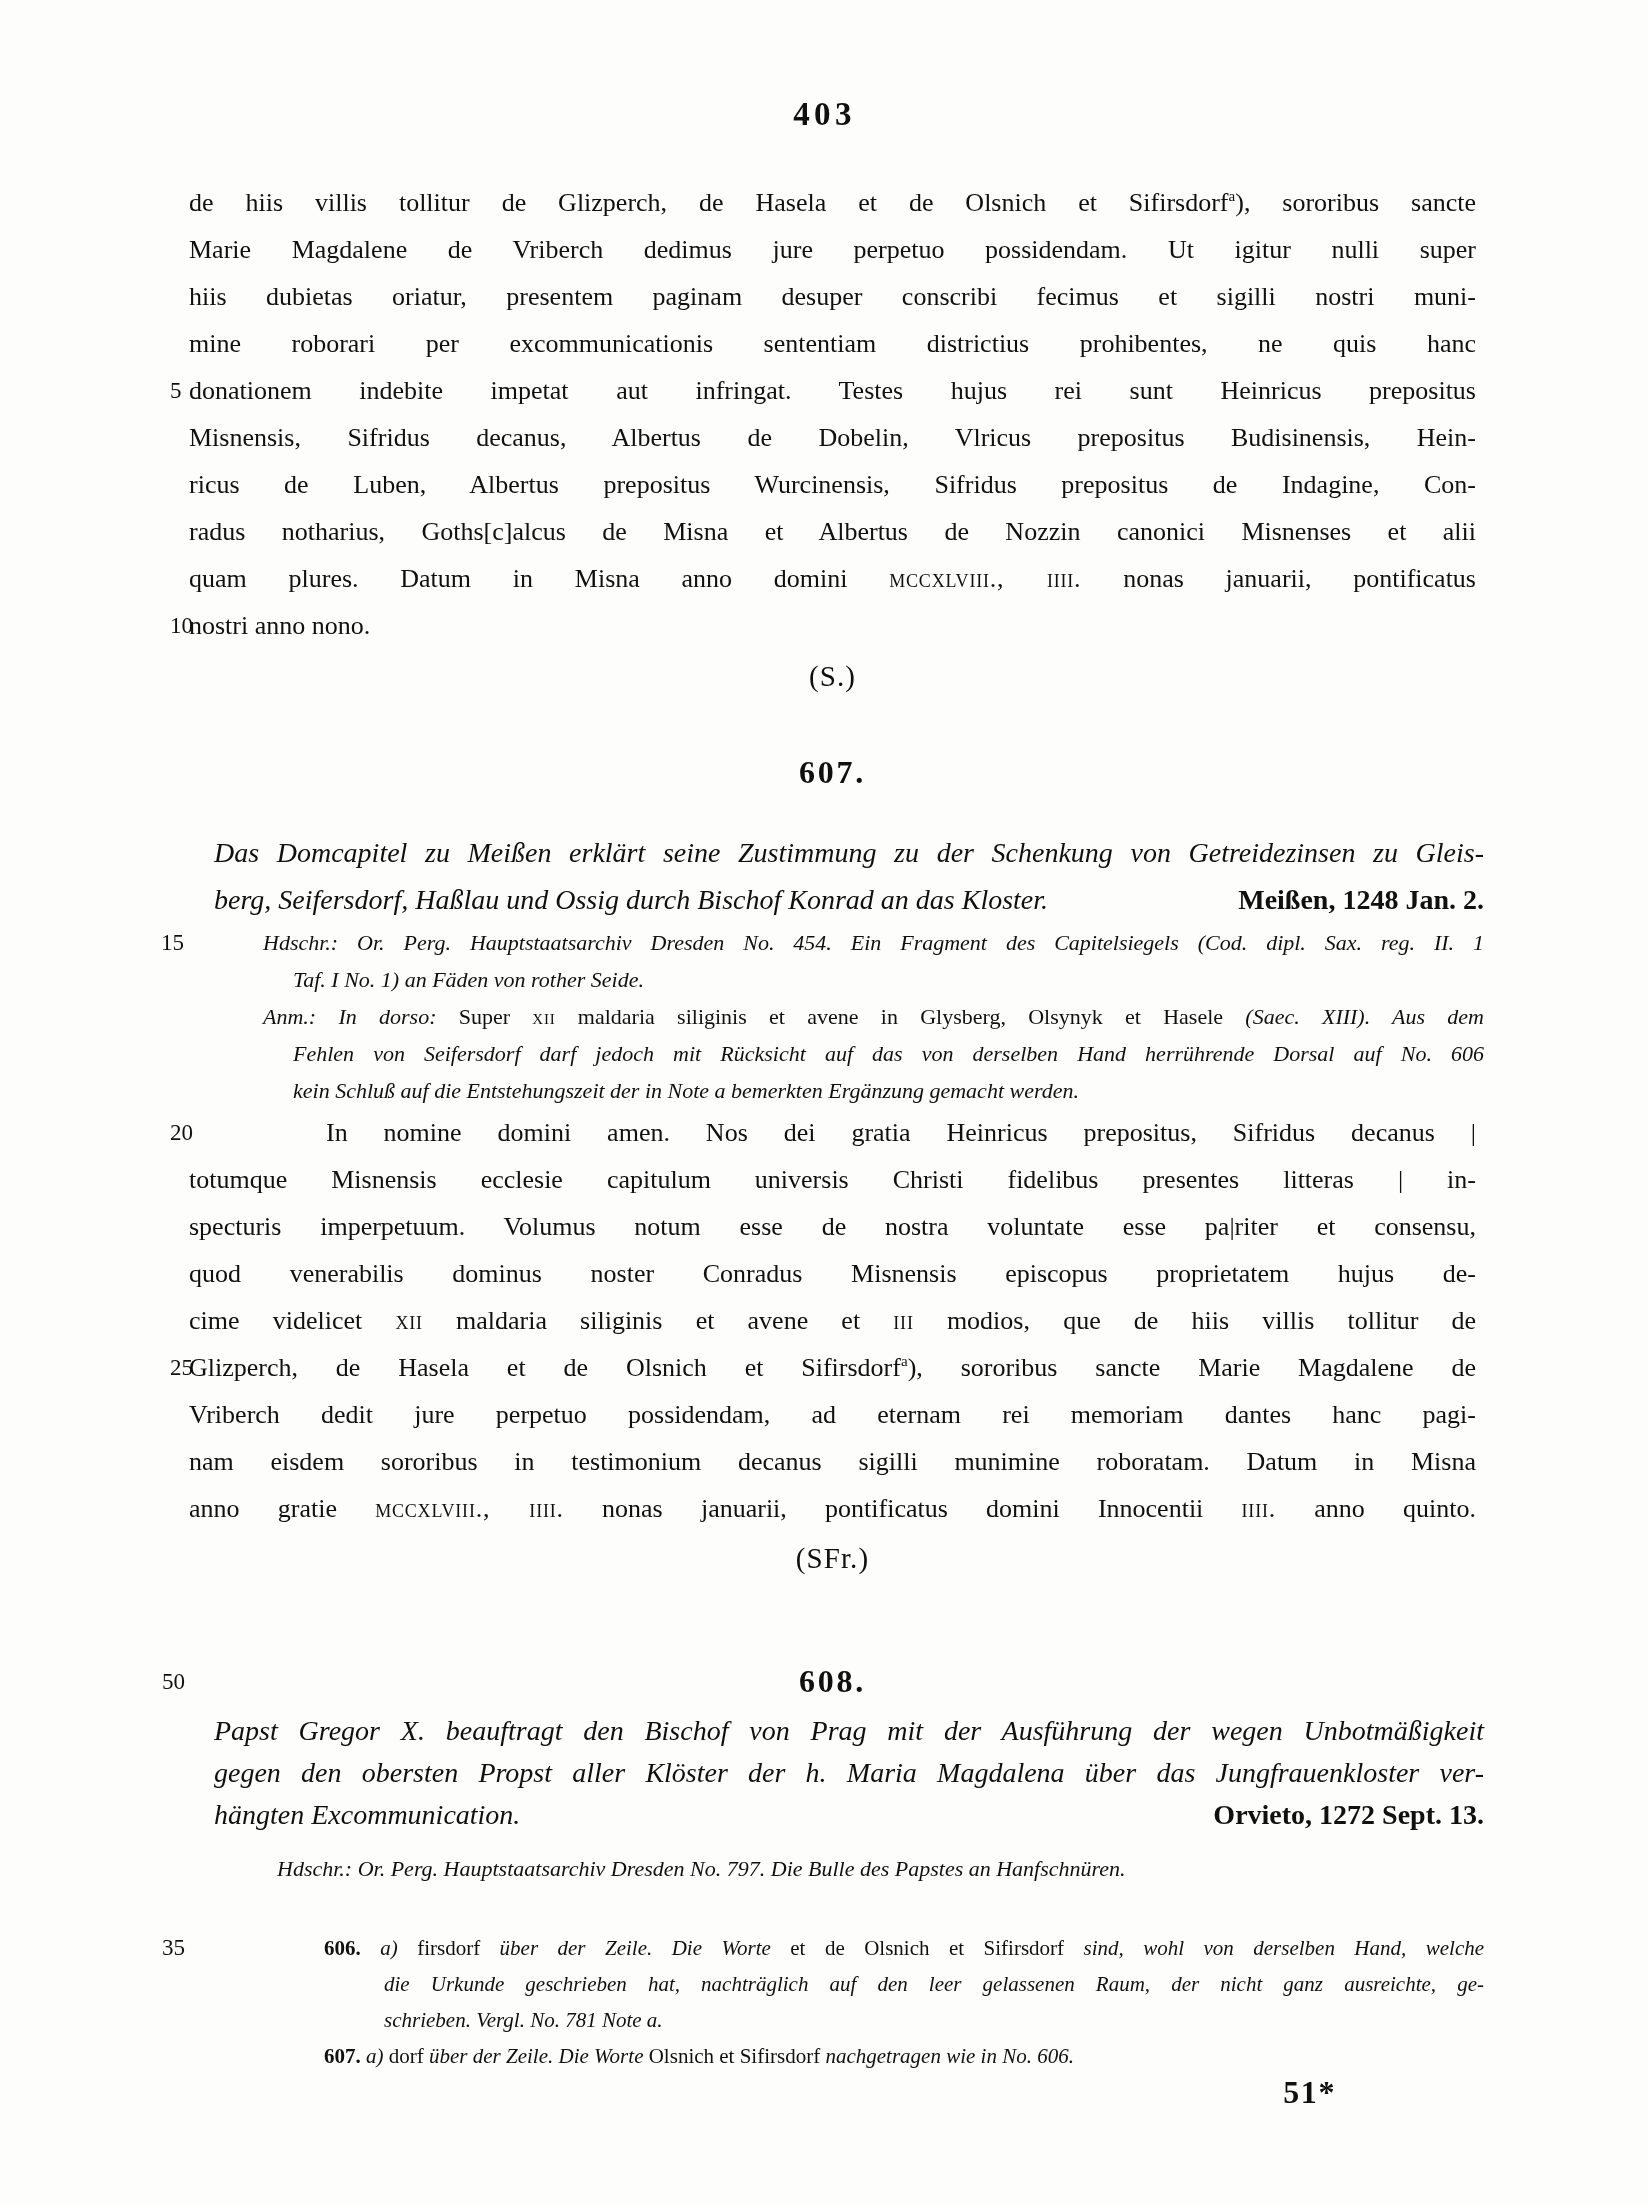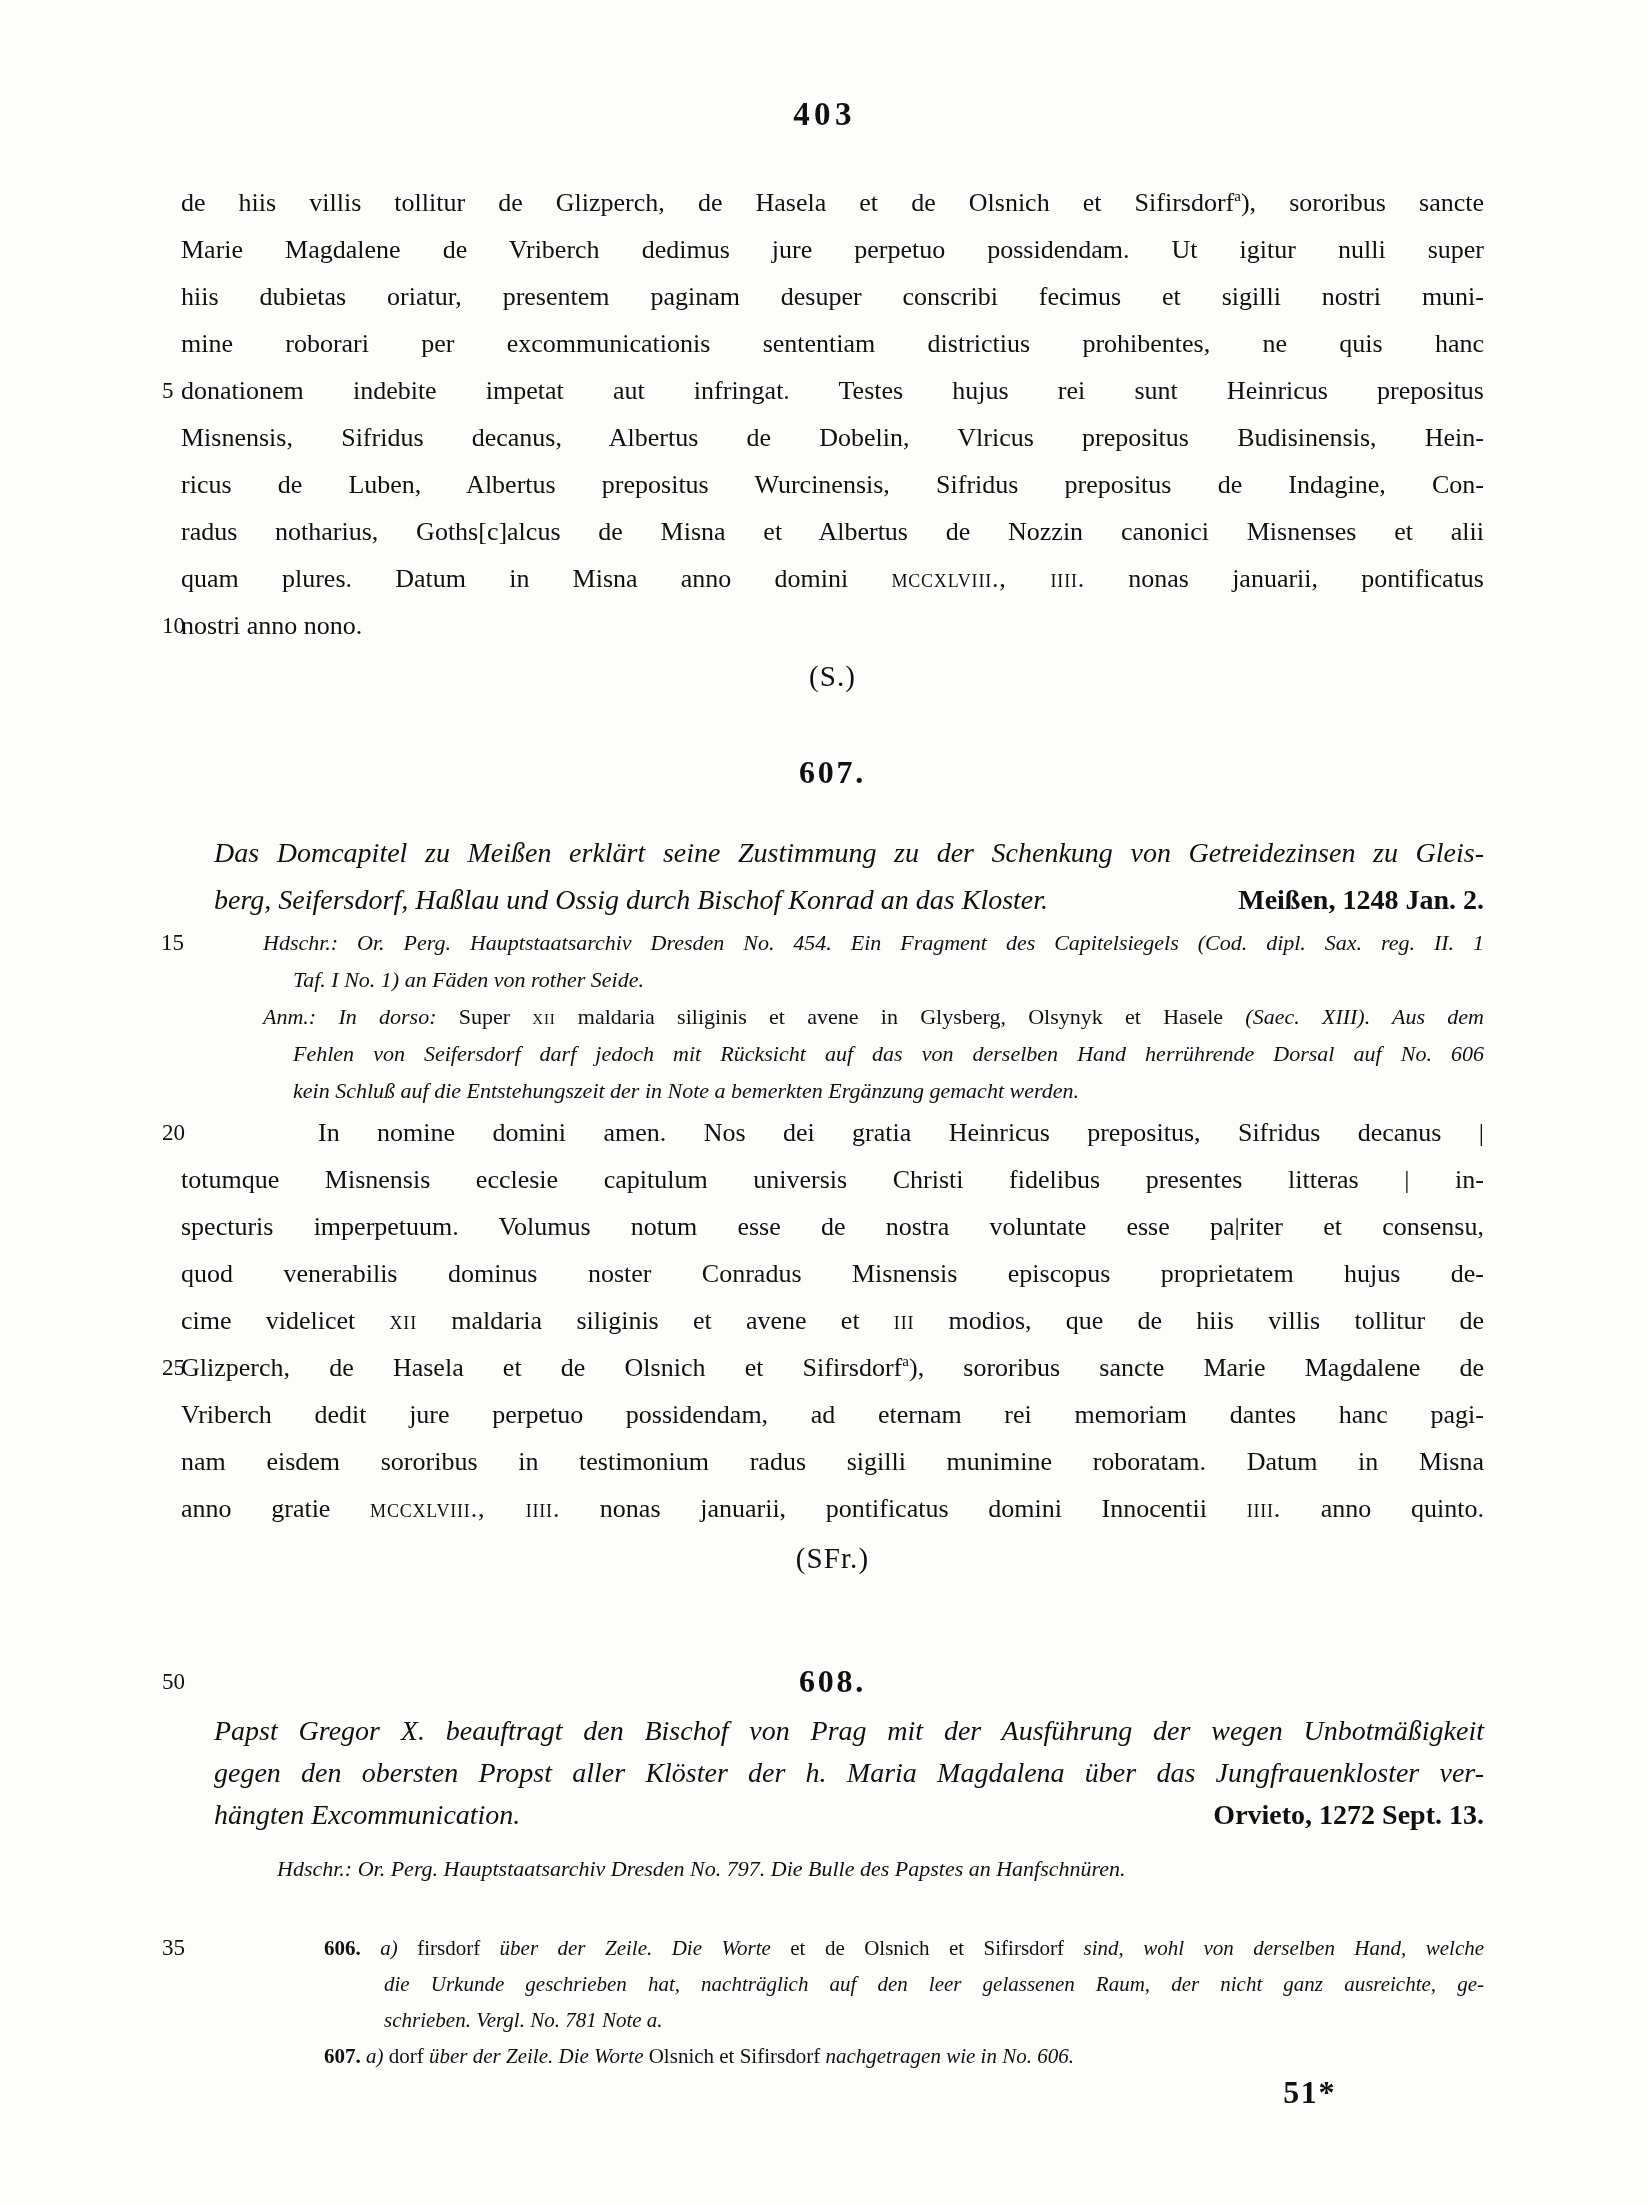--- a/index.html
+++ b/index.html
@@ -7,21 +7,21 @@
     width:1649px;height:2205px;
     background:#fdfdfc;color:#101010;
     font-family:"Liberation Serif","DejaVu Serif",serif;
     position:relative;overflow:hidden;
   }
   .pagenum{
     position:absolute;top:98px;left:0;width:100%;
     text-align:center;font-size:33px;font-weight:700;letter-spacing:4.4px;line-height:1;
   }
   .content{position:absolute;left:181px;top:0;width:1303px;}
-  section{margin:0;padding:0;}
+  section{margin:8px;padding:0;}
   p{margin:0;padding:0;}
   .line{
     position:relative;
     font-size:26px;line-height:47px;
     text-align:justify;text-align-last:justify;
   }
   .nj{text-align-last:left;}
   .ind{text-indent:137px;}
   .seal{margin-top:2.7px;font-size:29px;line-height:49px;text-align:center;letter-spacing:1.1px;}
   .docnum{
@@ -103,21 +103,21 @@
     </section>
 
     <section class="body-block">
       <p class="line ind"><span class="mnum">20</span><span>In nomine domini amen.  Nos dei gratia Heinricus prepositus, Sifridus decanus |</span></p>
       <p class="line"><span>totumque Misnensis ecclesie capitulum universis Christi fidelibus presentes litteras | in-</span></p>
       <p class="line"><span>specturis imperpetuum.  Volumus notum esse de nostra voluntate esse pa|riter et consensu,</span></p>
       <p class="line"><span>quod venerabilis dominus noster Conradus Misnensis episcopus proprietatem hujus de-</span></p>
       <p class="line"><span>cime videlicet </span><span class="sc">xii</span><span> maldaria siliginis et avene et </span><span class="sc">iii</span><span> modios, que de hiis villis tollitur de</span></p>
       <p class="line"><span class="mnum">25</span><span>Glizperch, de Hasela et de Olsnich et Sifirsdorf</span><span class="sup">a</span><span>), sororibus sancte Marie Magdalene de</span></p>
       <p class="line"><span>Vriberch dedit jure perpetuo possidendam, ad eternam rei memoriam dantes hanc pagi-</span></p>
-      <p class="line"><span>nam eisdem sororibus in testimonium radus sigilli munimine roboratam.  Datum in Misna</span></p>
+      <p class="line"><span>nam eisdem sororibus in testimonium decanus sigilli munimine roboratam.  Datum in Misna</span></p>
       <p class="line"><span>anno gratie </span><span class="sc">mccxlviii., iiii.</span><span> nonas januarii, pontificatus domini Innocentii </span><span class="sc">iiii.</span><span> anno quinto.</span></p>
       <p class="seal">(SFr.)</p>
     </section>
 
     <h2 class="docnum h608"><span class="mnum">50</span><span>608.</span></h2>
 
     <section class="summary sum608">
       <p class="line"><span>Papst Gregor X. beauftragt den Bischof von Prag mit der Ausführung der wegen Unbotmäßigkeit</span></p>
       <p class="line"><span>gegen den obersten Propst aller Klöster der h. Maria Magdalena über das Jungfrauenkloster ver-</span></p>
       <p class="line flexline">

